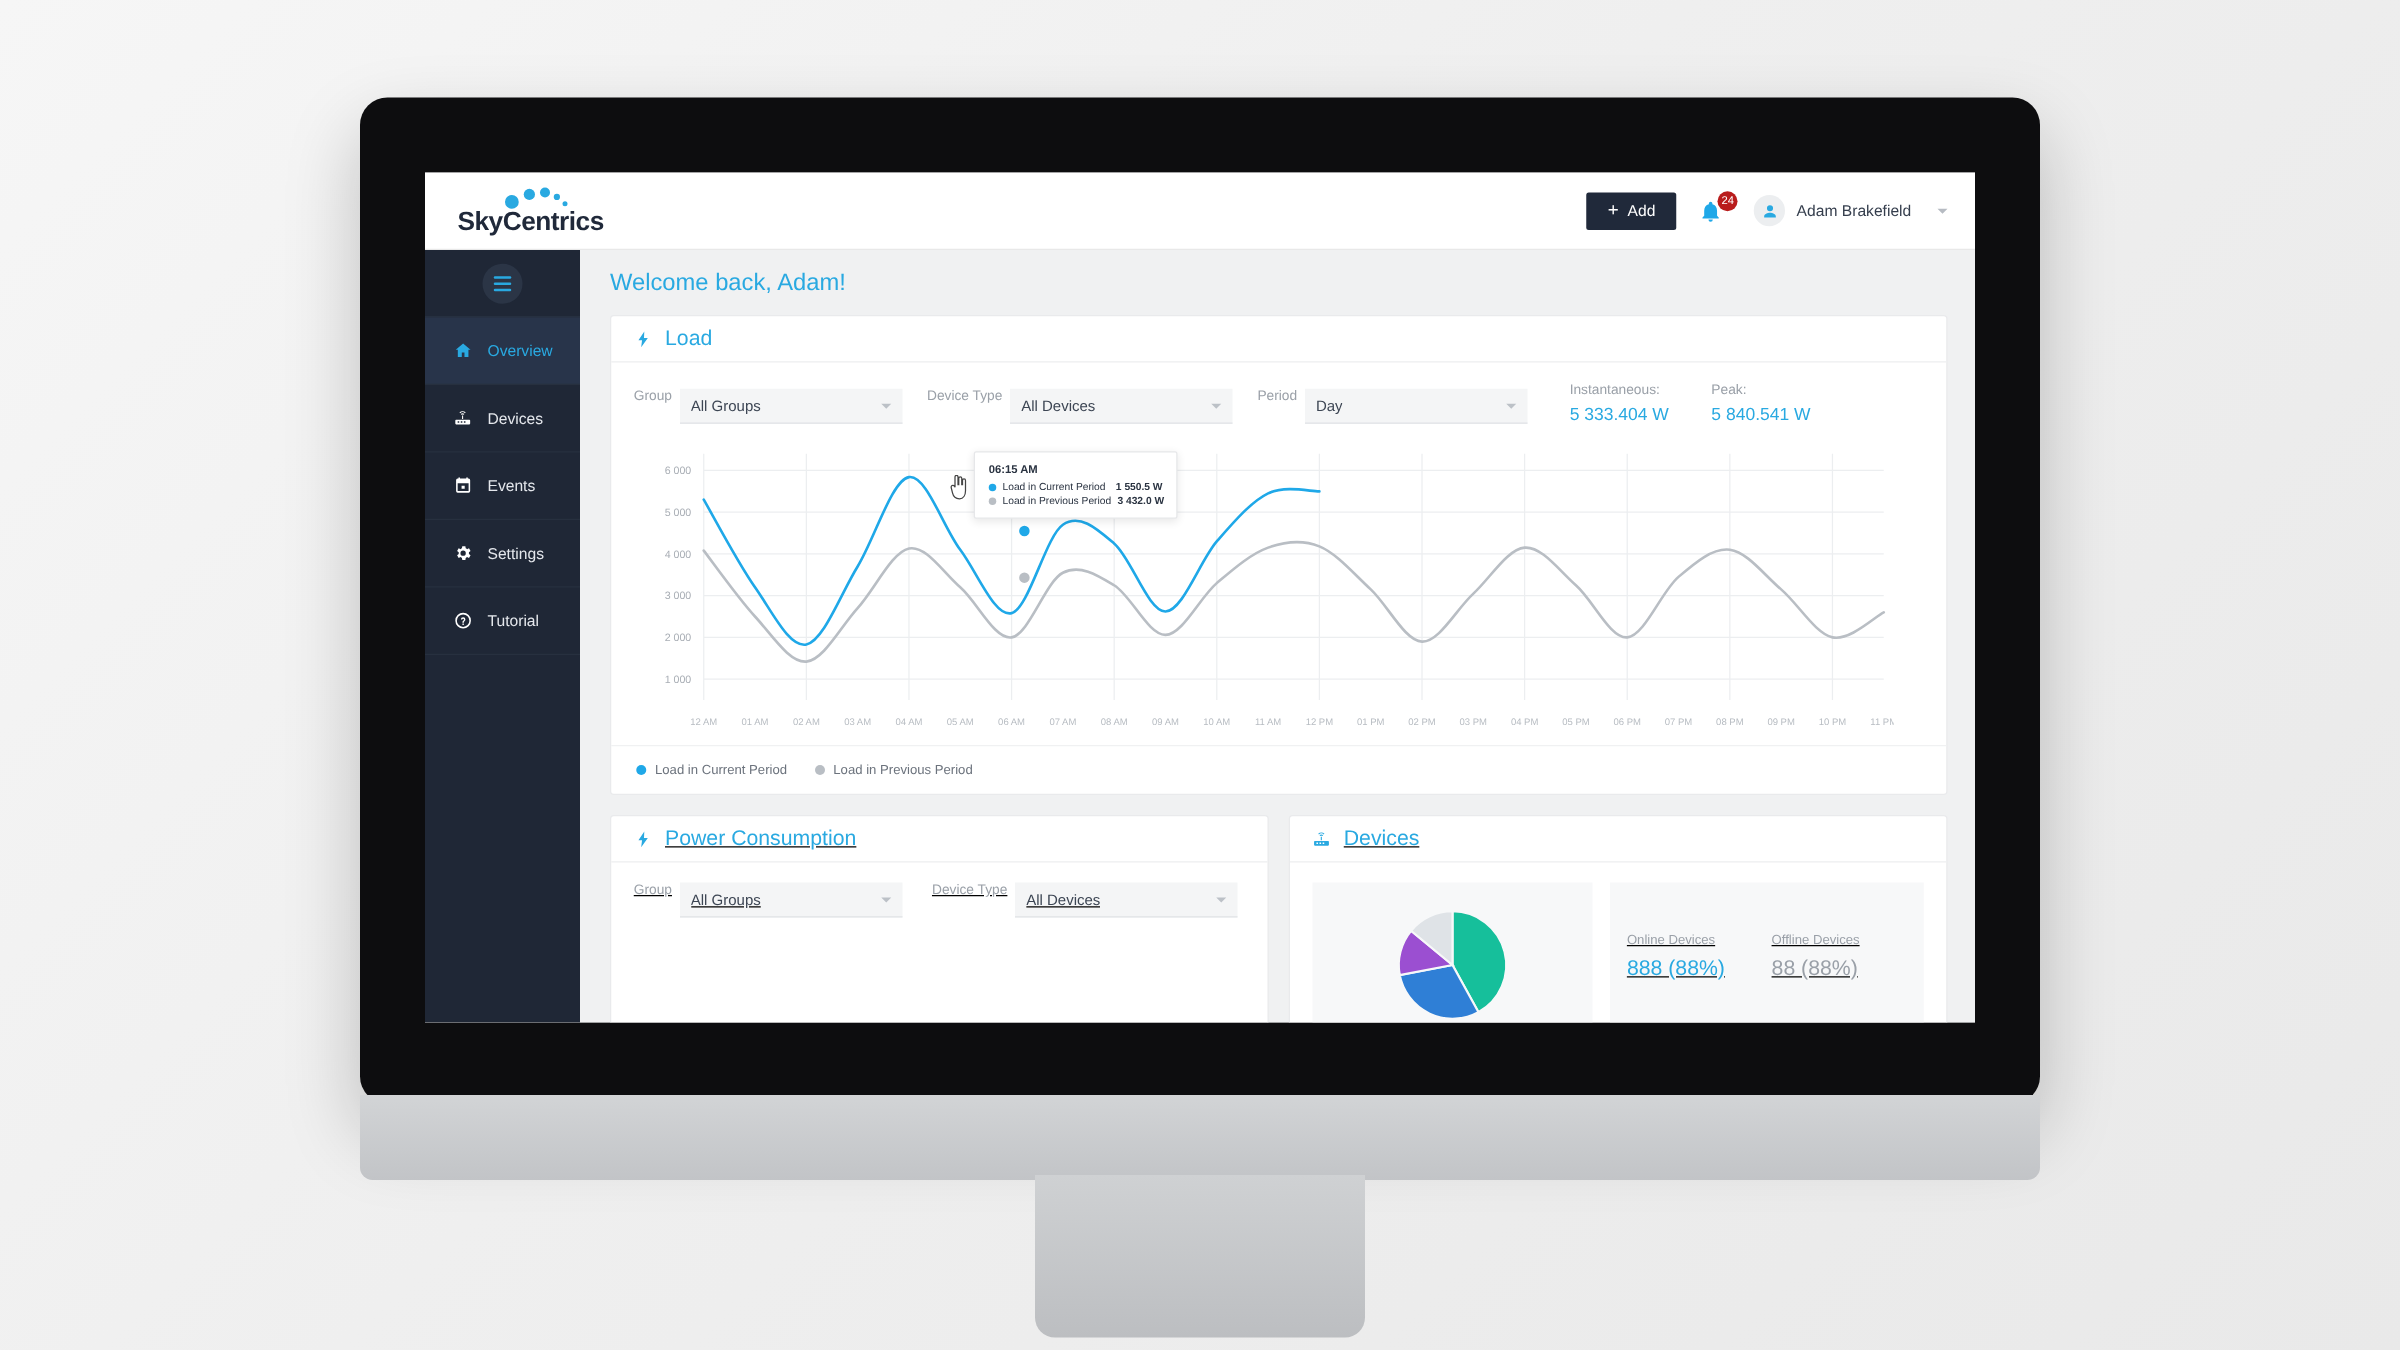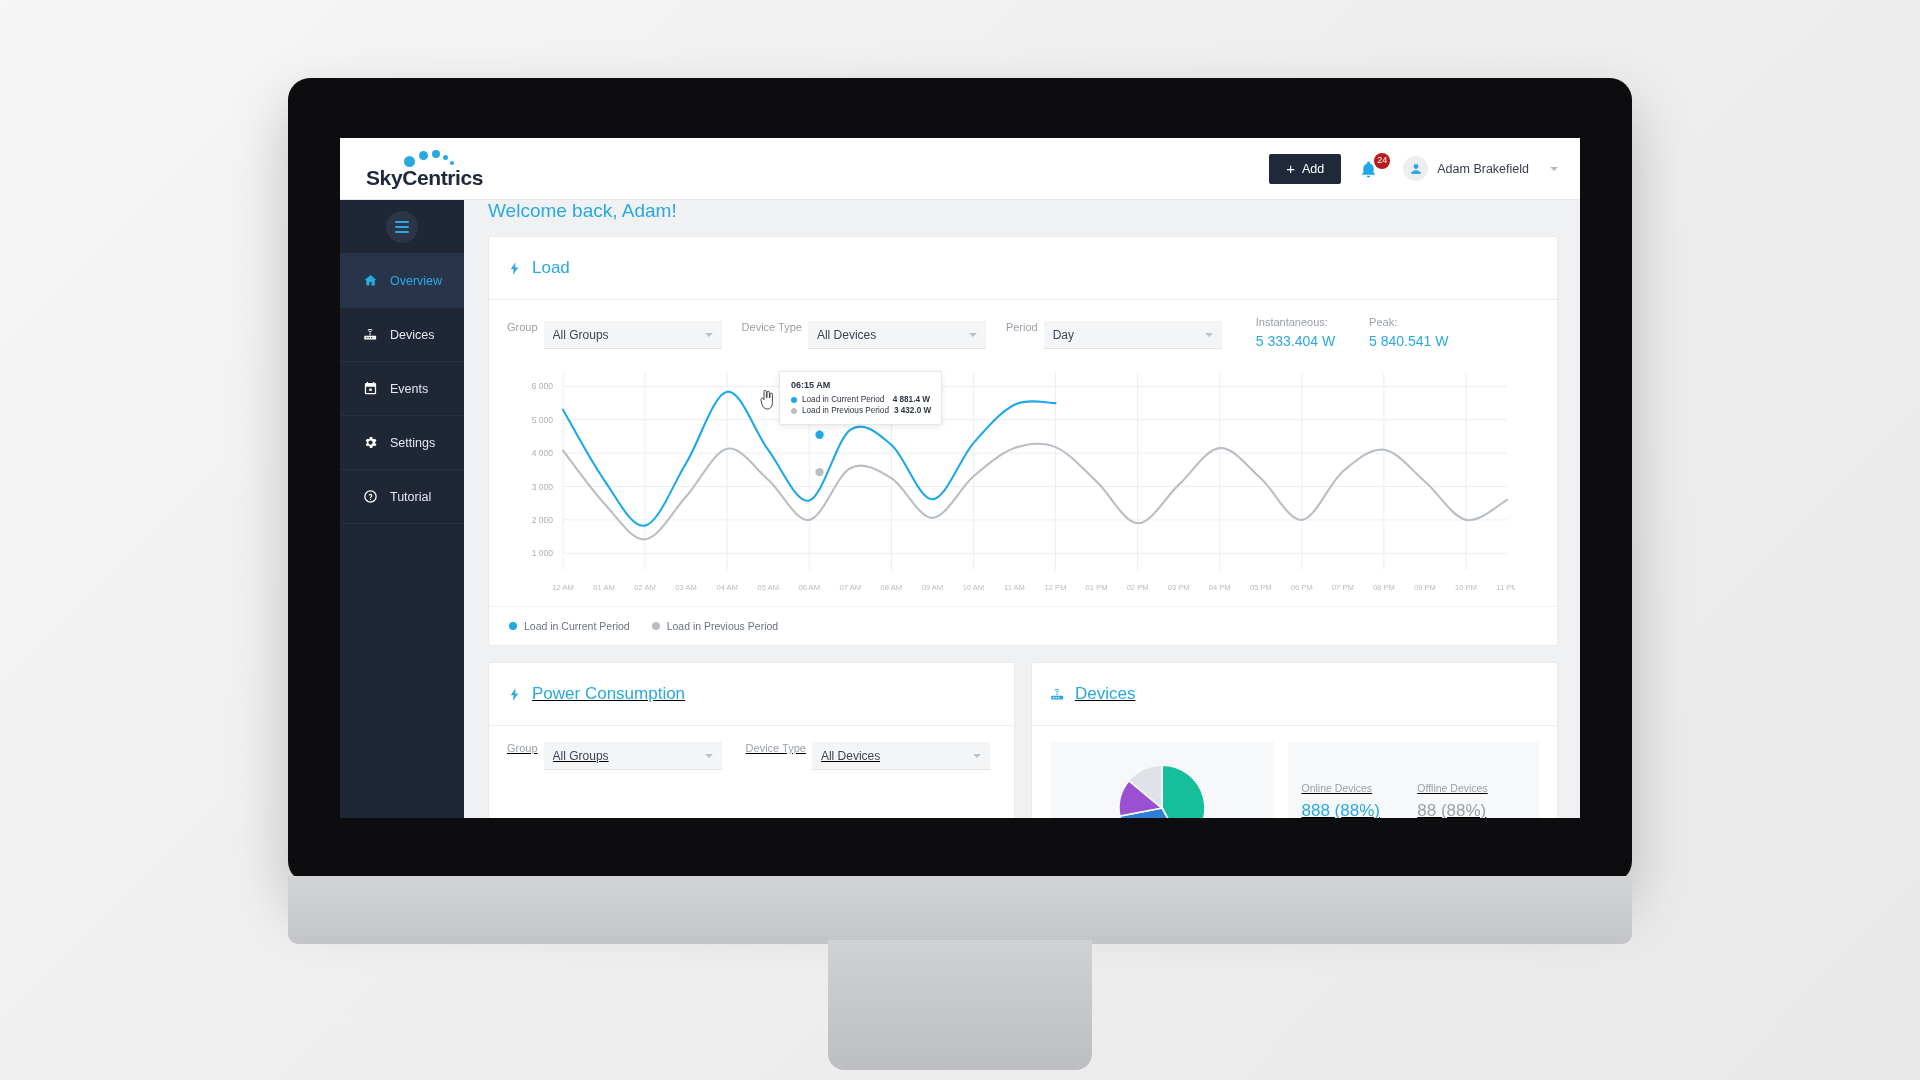--- a/index.html
+++ b/index.html
@@ -111,28 +111,28 @@
   }
   .nav-item.active { background: #28344a; color: #29a9e1; }
   .nav-item .ico { width: 17px; height: 17px; display: flex; align-items: center; justify-content: center; }
   .nav-item .ico svg { width: 15px; height: 15px; }
   .nav-item.active .ico svg { fill: #29a9e1; }
   .nav-item .ico svg { fill: #ffffff; }
 
   
   .main {
     flex: 1; background: #f0f1f2;
-    padding: 0 22px 0 24px;
+    padding: 16px 22px 0 24px;
     overflow: hidden;
   }
   .welcome { color: #29a9e1; font-size: 19px; margin-bottom: 14px; font-weight: normal; }
 
   .card { background: #fff; border: 1px solid #e9eaec; border-radius: 3px; }
   .card-head {
-    height: 63px; display: flex; align-items: center; gap: 10px;
+    height: 37px; display: flex; align-items: center; gap: 10px;
     padding: 0 18px; border-bottom: 1px solid #edeef0;
   }
   .card-head .title { color: #29a9e1; font-size: 17px; }
   .card-head .hicon svg { width: 15px; height: 15px; fill: #29a9e1; display:block; }
 
   .filters { display: flex; align-items: flex-end; padding: 16px 18px 10px 18px; gap: 20px; }
   .field { display: flex; flex-direction: row; gap: 6px; }
   .field .lbl { font-size: 11px; color: #9aa0a8; }
   .select {
     background: #f4f5f6; height: 28px; width: 178px;
@@ -390,21 +390,21 @@
 
               <svg class="cursor-hand" viewBox="0 0 16 20">
                 <path d="M5 1.5a1.2 1.2 0 0 1 2.4 0v6.2h.6V2.6a1.2 1.2 0 0 1 2.4 0v5.1h.6V4.3a1.2 1.2 0 0 1 2.4 0v8.2c0 3.6-1.7 6.5-4.8 6.5-3 0-5-2-5.6-4.7L2 10.2c-.3-1 .3-1.9 1.3-2 .6 0 1 .3 1.3.8l.4.8z" fill="#fff" stroke="#444" stroke-width="1"></path>
               </svg>
 
               <div class="tooltip">
                 <div class="tt-time">06:15 AM</div>
                 <div class="tt-row">
                   <span class="dot" style="background:#1fa8e8"></span>
                   <span class="nm">Load in Current Period</span>
-                  <span class="vl">4 881.4 W</span>
+                  <span class="vl">1 550.5 W</span>
                 </div>
                 <div class="tt-row">
                   <span class="dot" style="background:#b9bec4"></span>
                   <span class="nm">Load in Previous Period</span>
                   <span class="vl">3 432.0 W</span>
                 </div>
               </div>
             </div>
 
             <div class="legend">

